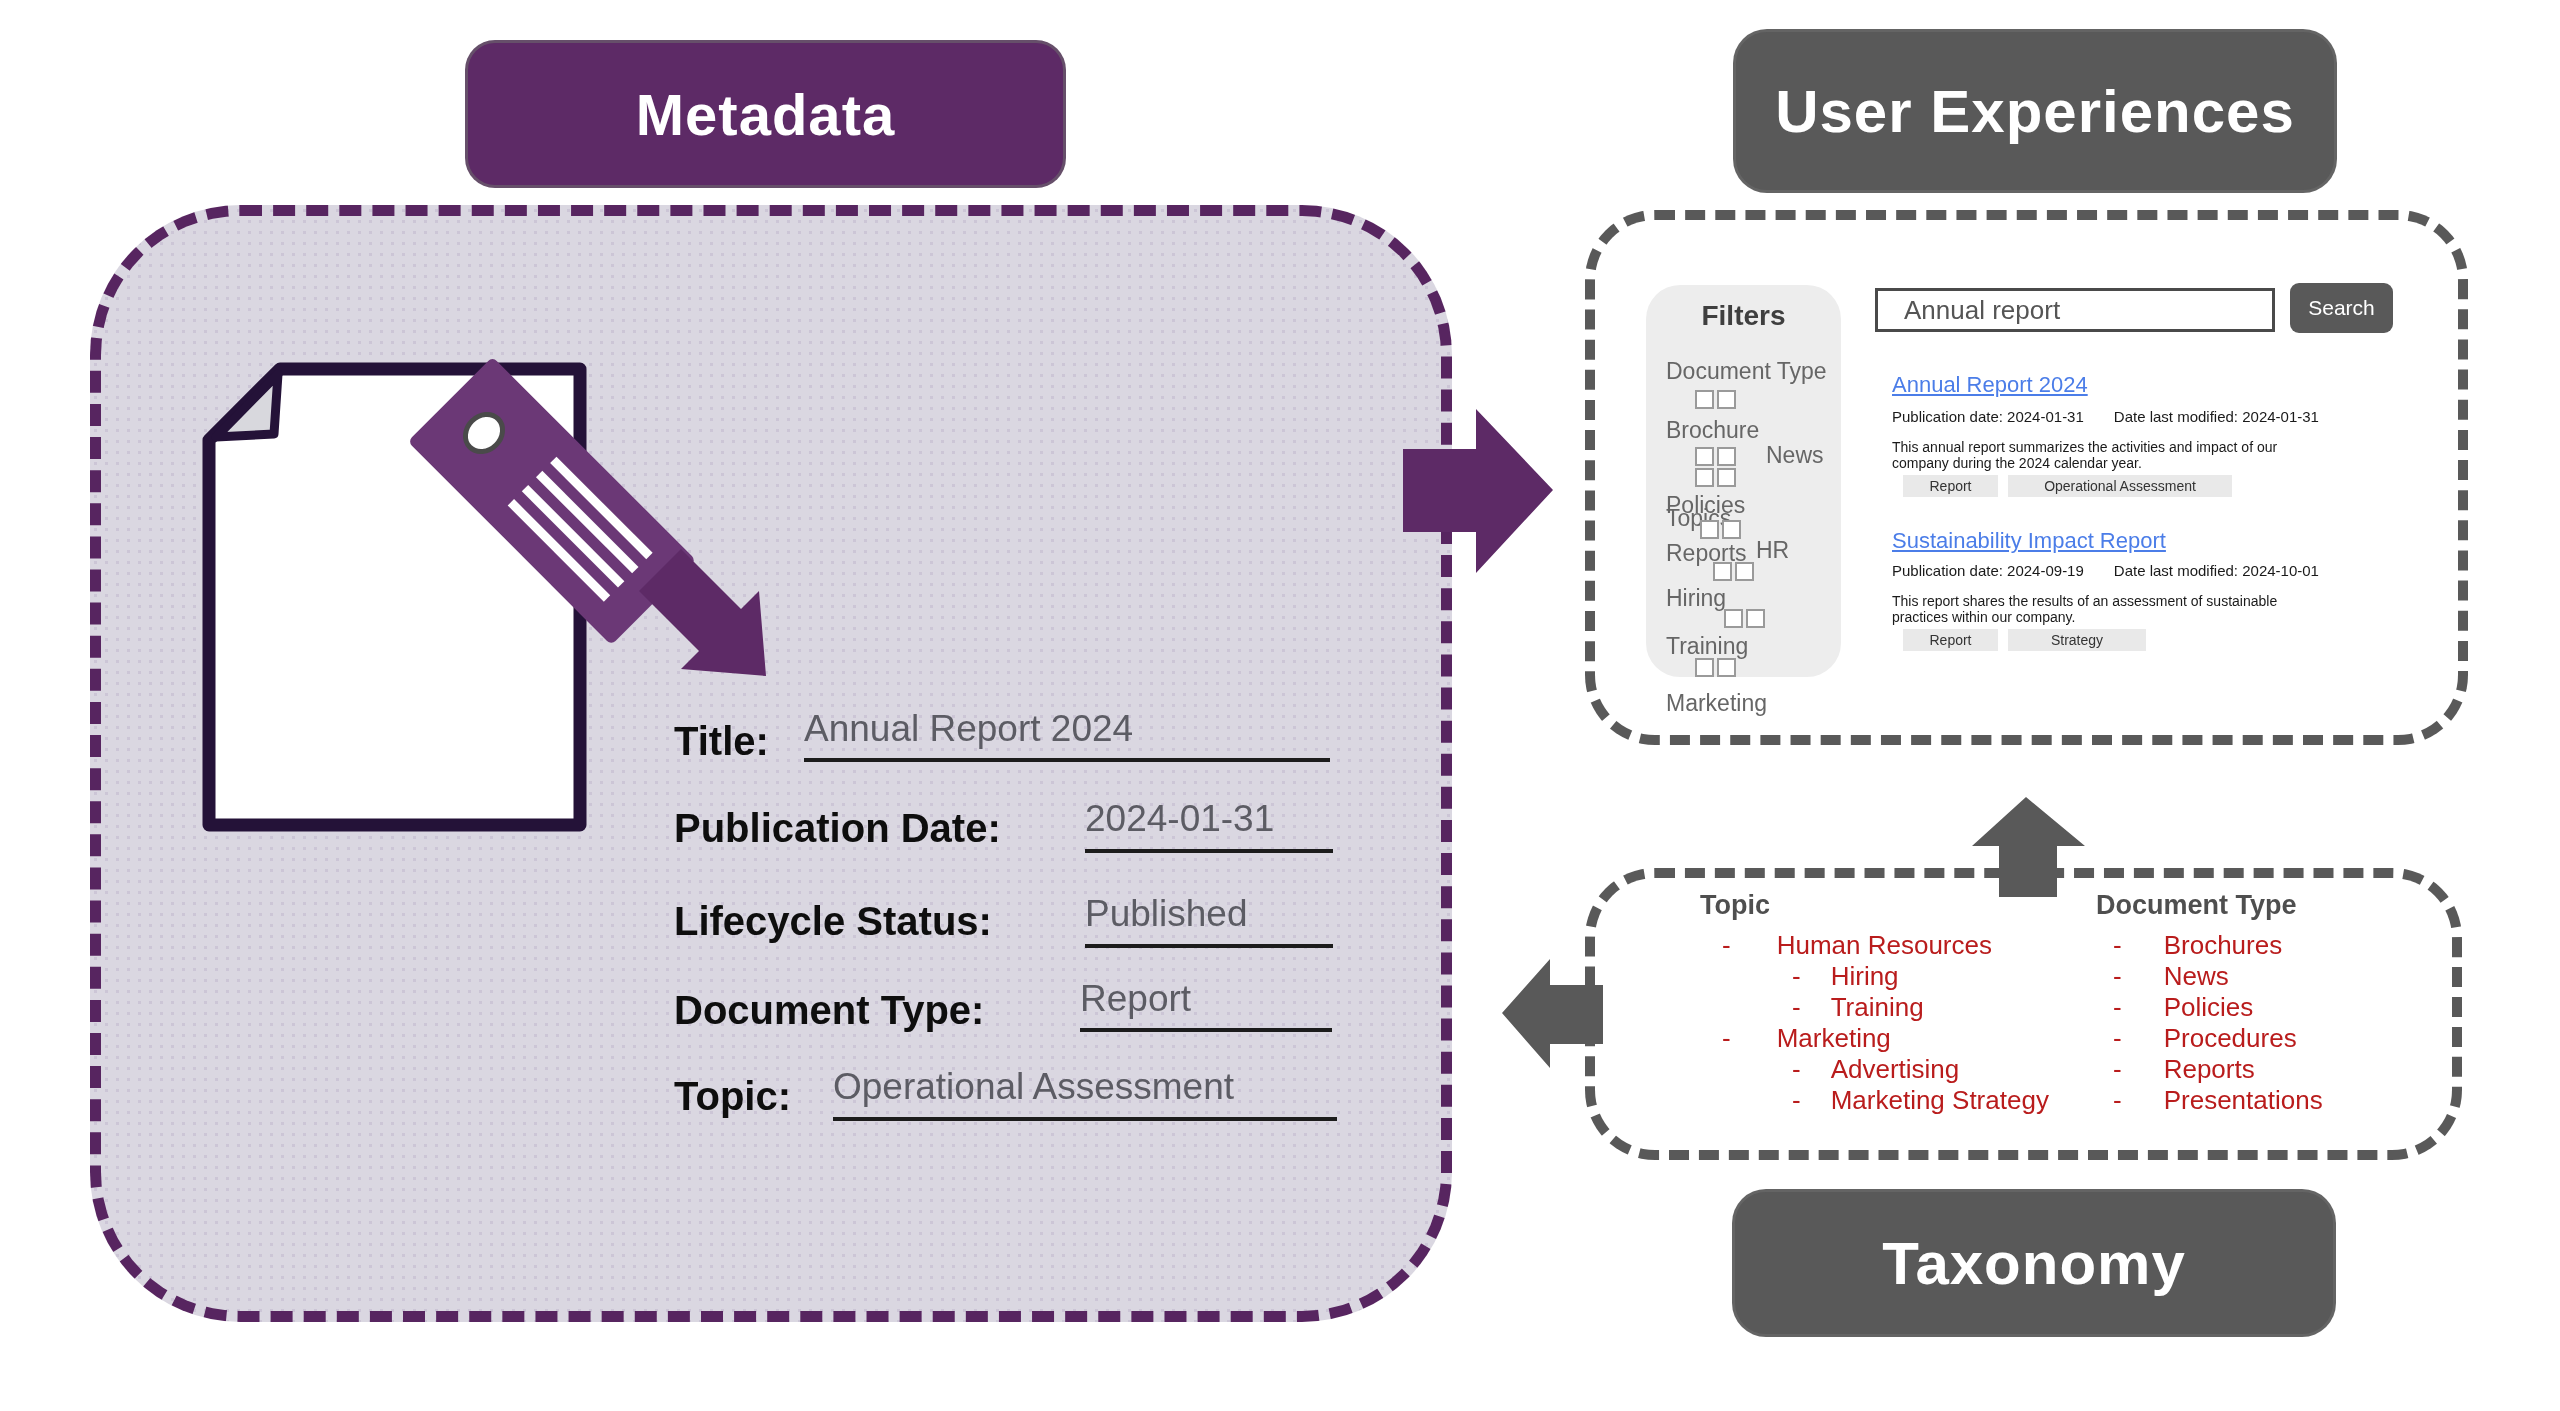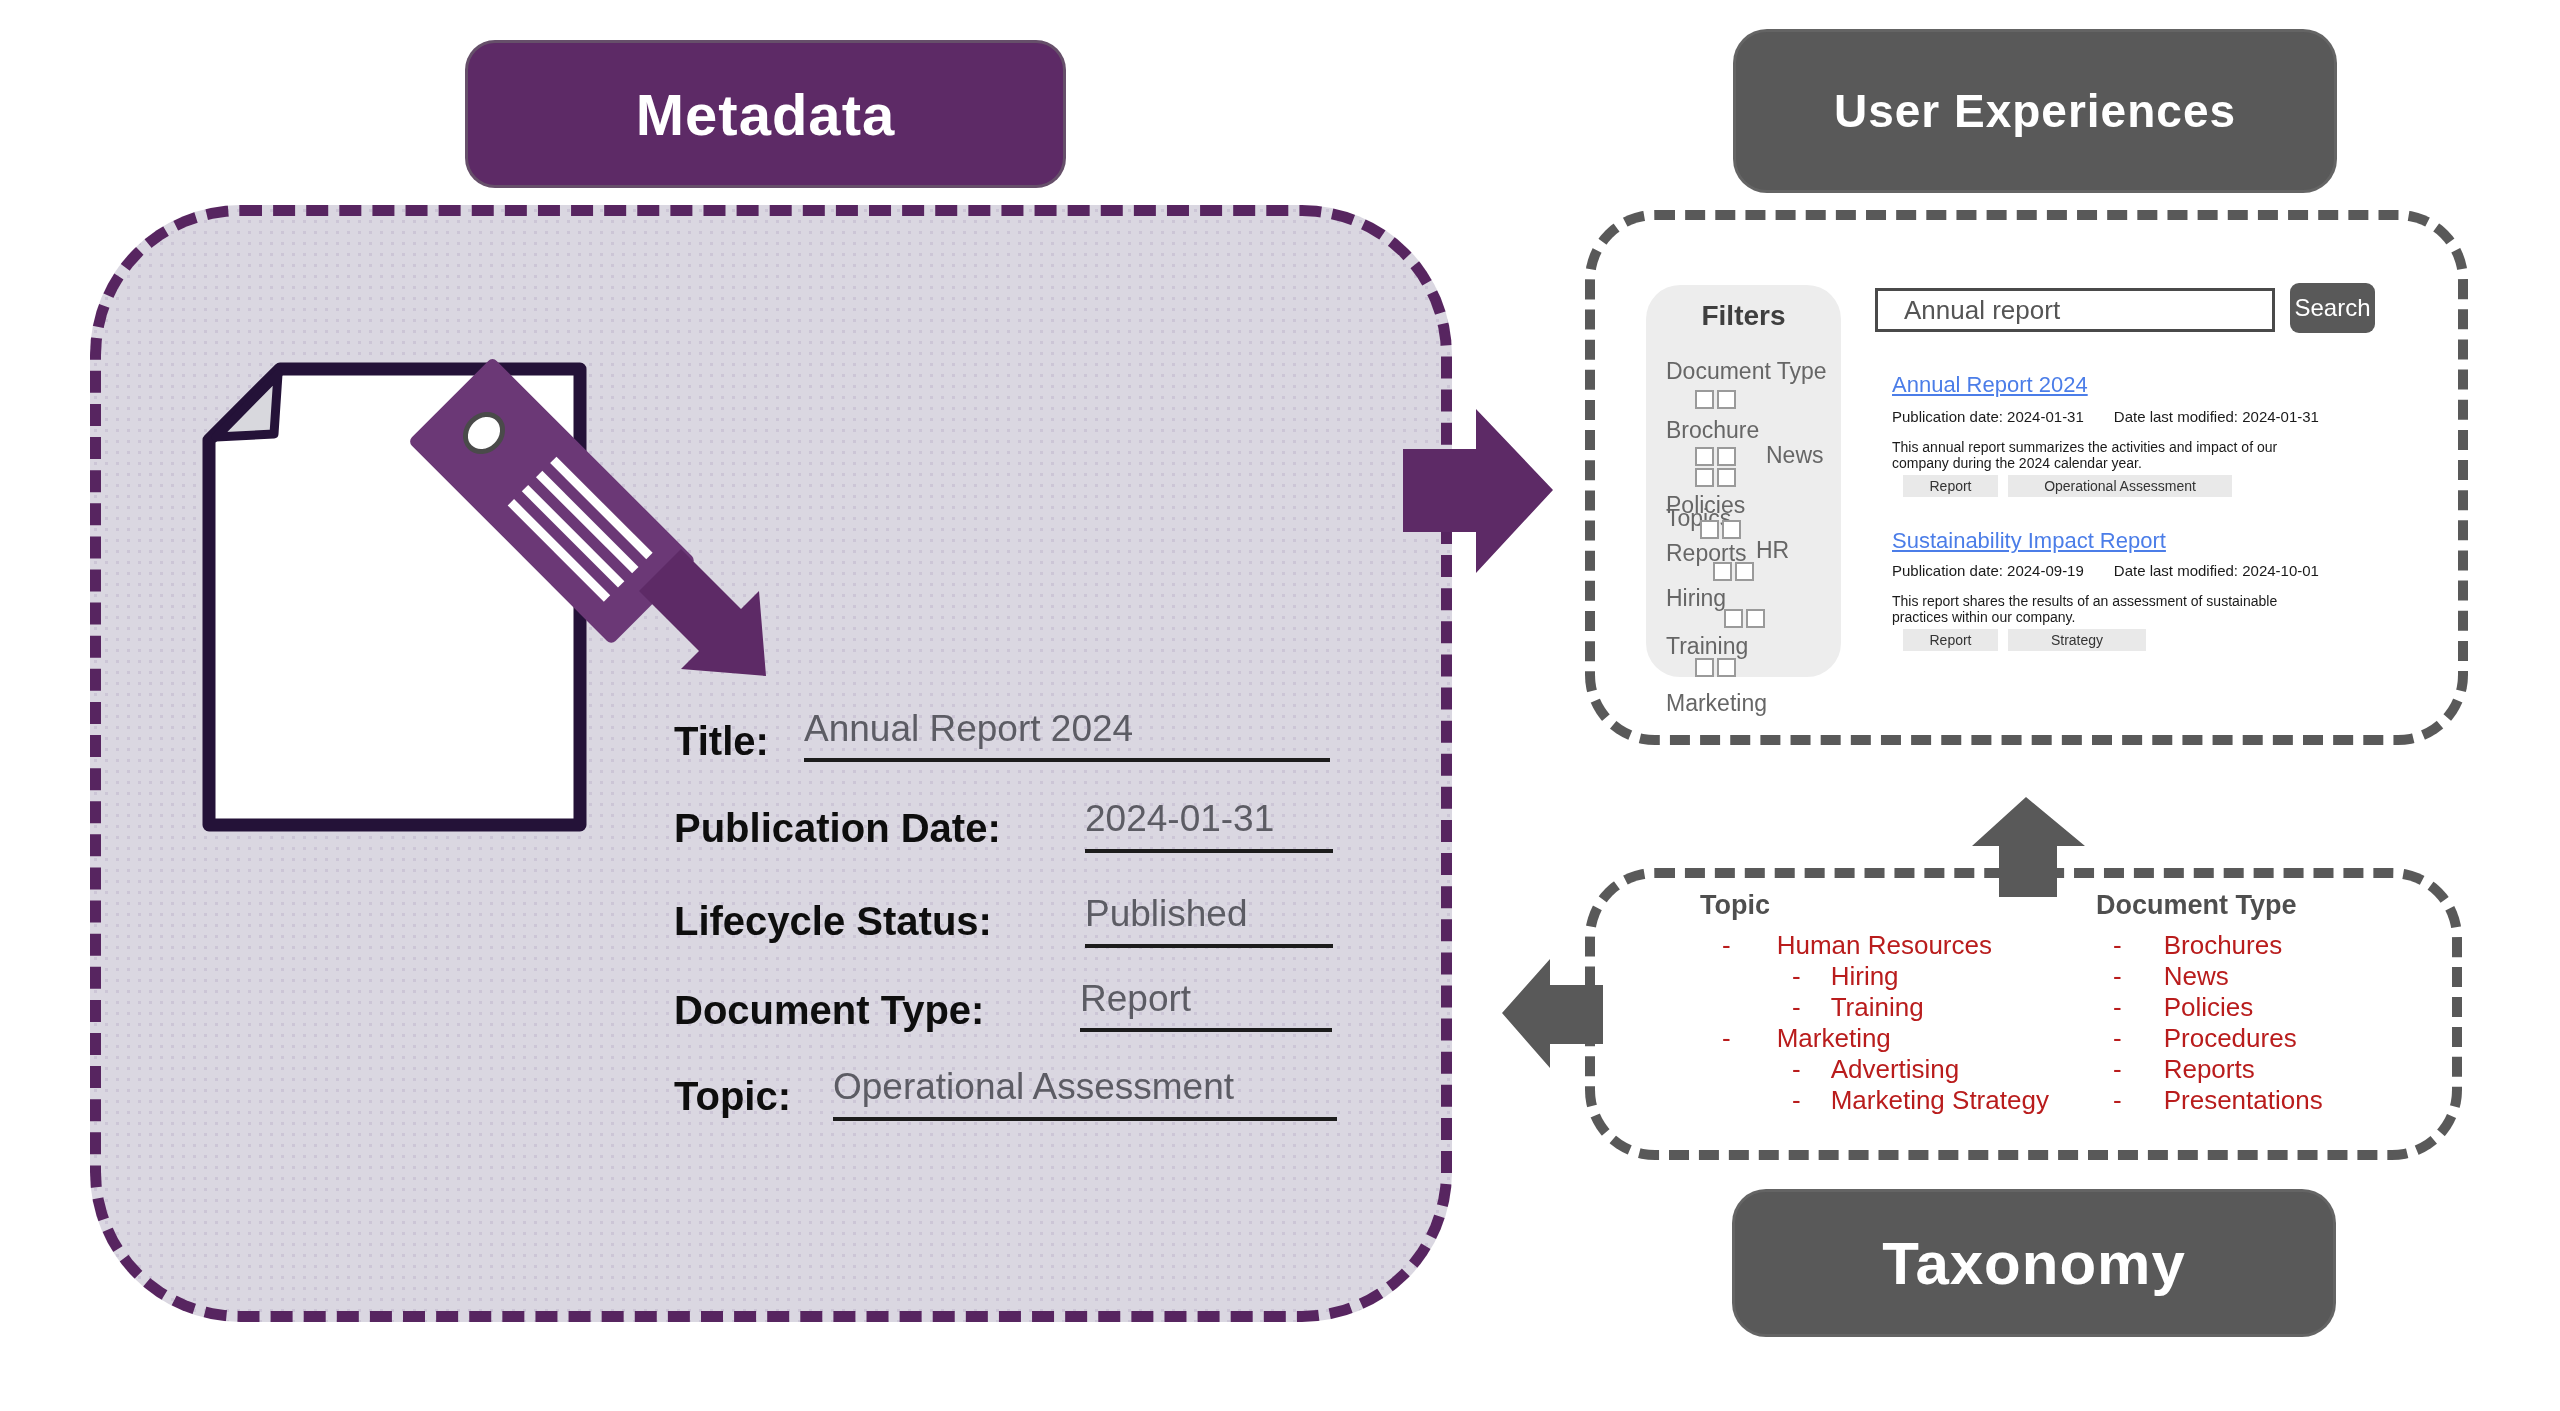--- a/index.html
+++ b/index.html
@@ -37,22 +37,22 @@
   .filters-title{position:absolute;left:1646px;top:300px;width:195px;text-align:center;
       font-size:28px;font-weight:bold;color:#3f3f3f;}
   .flabel{position:absolute;font-size:23px;color:#666666;white-space:nowrap;}
   .cbpair{position:absolute;display:flex;gap:3px;}
   .cb{width:19px;height:19px;box-sizing:border-box;border:2px solid #9a9a9a;background:#ffffff;}
 
   
   #search-input{position:absolute;left:1875px;top:288px;width:400px;height:44px;
       box-sizing:border-box;border:3px solid #4a4a4a;background:#fff;
       font-family:"Liberation Sans",sans-serif;font-size:26px;color:#555555;padding:0 8px 0 26px;}
-  #search-button{position:absolute;left:2290px;top:283px;width:85px;height:50px;
-      background:#595959;border-radius:9px;color:#ffffff;font-size:24px;
+  #search-button{position:absolute;left:2290px;top:283px;width:103px;height:50px;
+      background:#595959;border-radius:9px;color:#ffffff;font-size:21px;
       display:flex;align-items:center;justify-content:center;cursor:pointer;}
 
   
   .r-link{position:absolute;left:1892px;font-size:22px;color:#4b7de8;
       text-decoration:underline;white-space:nowrap;cursor:pointer;}
   .r-pub{position:absolute;left:1892px;font-size:15px;color:#1a1a1a;white-space:nowrap;}
   .r-pub .mod{margin-left:30px;}
   .r-desc{position:absolute;left:1892px;width:420px;font-size:14px;line-height:16px;color:#1a1a1a;}
   .r-tags{position:absolute;left:1903px;display:flex;gap:10px;}
   .pill{height:22px;line-height:22px;background:#e9e9e9;color:#333333;font-size:14px;
@@ -103,21 +103,21 @@
   <div class="f-value" style="left:1080px;top:978px;width:252px;height:54px;">Report</div>
 
   <div class="f-label" style="left:674px;top:1074px;">Topic:</div>
   <div class="f-value" style="left:833px;top:1066px;width:504px;height:55px;">Operational Assessment</div>
 
   <div class="arrow" style="left:1403px;top:409px;width:150px;height:164px;background:#5d2a66;
        clip-path:polygon(0px 40px,73px 40px,73px 0px,150px 81px,73px 164px,73px 123px,0px 123px);"></div>
 
   <div id="ux-box" class="dashed"></div>
 
-  <div class="hdr hdr-gray" style="left:1733px;top:29px;width:598px;height:158px;font-size:46px;">
+  <div class="hdr hdr-gray" style="left:1733px;top:29px;width:598px;height:158px;font-size:60px;">
     <span>User Experiences</span>
   </div>
 
   <div id="filters-panel"></div>
   <div class="filters-title">Filters</div>
 
   <div class="flabel" style="left:1666px;top:358px;">Document Type</div>
   <div class="cbpair" style="left:1695px;top:390px;">
     <span class="cb"></span>
       <span class="cb"></span>

